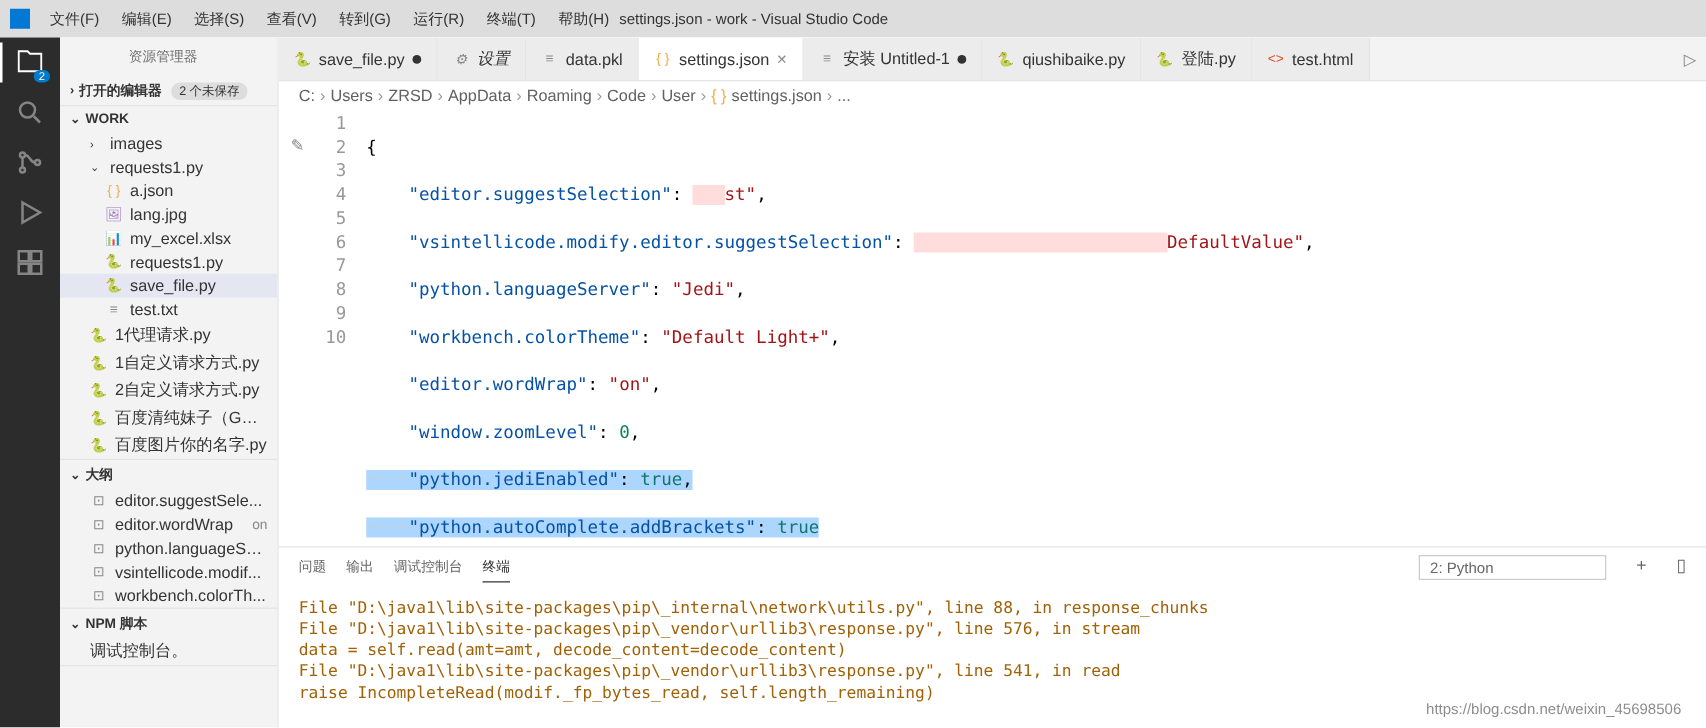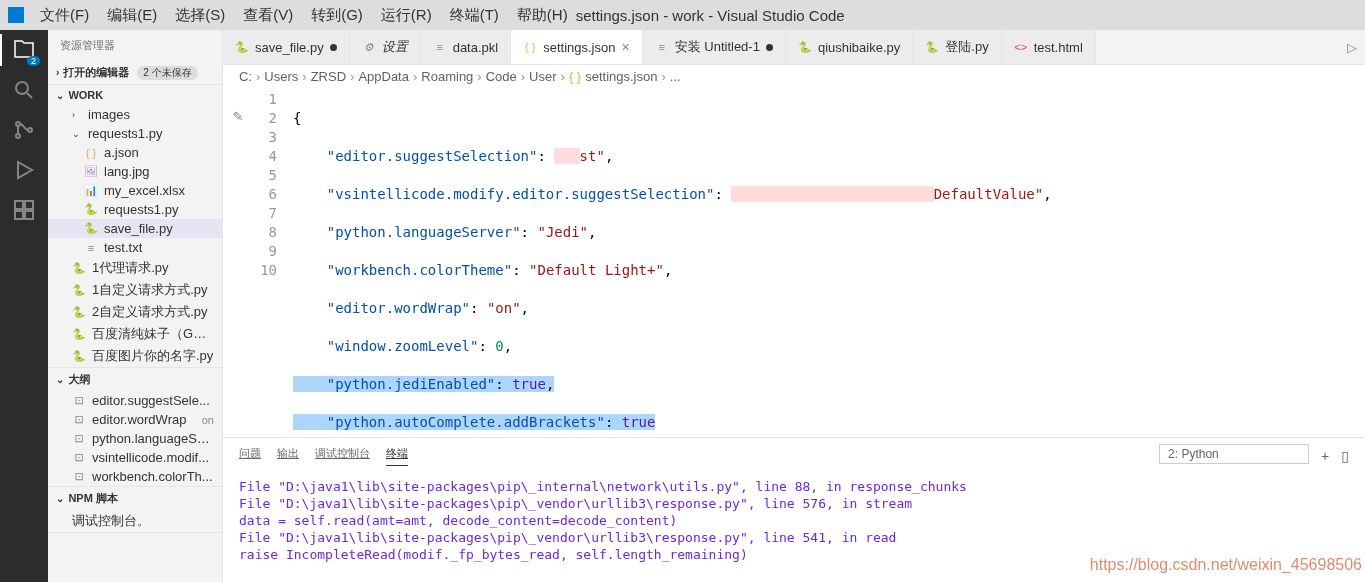--- a/index.html
+++ b/index.html
@@ -1,33 +1,33 @@
 <!DOCTYPE html>
 <html><head>
   <meta charset="utf-8">
   <style>
     * { margin: 0; padding: 0; box-sizing: border-box; }
     body { font-family: "Segoe UI", -apple-system, sans-serif; font-size: 13px; color: #333; background: #fff; overflow: hidden; width: 1365px; height: 582px; }
     
-    .titlebar { height: 30px; background: #ddd; display: flex; align-items: center; padding: 0 8px; color: #333; font-size: 15px; }
+    .titlebar { height: 30px; background: #ddd; display: flex; align-items: center; padding: 0 8px; color: #333; font-size: 12px; }
     .titlebar-icon { width: 16px; height: 16px; background: #0078d4; margin-right: 8px; }
     .menubar { display: flex; gap: 2px; }
     .menu-item { padding: 4px 8px; cursor: pointer; }
     .titlebar-title { flex: 1; color: #333; }
     
     .main { display: flex; height: calc(100% - 30px); }
     
     .activity-bar { width: 48px; background: #2c2c2c; display: flex; flex-direction: column; align-items: center; padding-top: 8px; gap: 16px; position: relative; }
     .activity-icon { width: 24px; height: 24px; color: #858585; cursor: pointer; position: relative; }
     .activity-icon.active { color: #fff; }
     .activity-icon.active::before { content: ""; position: absolute; left: -12px; top: -4px; width: 2px; height: 32px; background: #fff; }
     .badge { position: absolute; bottom: -4px; right: -4px; background: #007acc; color: #fff; border-radius: 8px; font-size: 9px; padding: 0 4px; min-width: 12px; text-align: center; }
     
     .sidebar { width: 175px; background: #f3f3f3; border-right: 1px solid #e5e5e5; overflow-y: auto; font-size: 13px; }
-    .sidebar-title { padding: 8px 12px; font-size: 11px; color: #6f6f6f; text-transform: uppercase; }
+    .sidebar-title { padding: 8px 12px; font-size: 11px; color: #6f6f6f; text-transform: uppercase; margin-left: 43px; }
     .sidebar-section { border-bottom: 1px solid #e5e5e5; }
     .sidebar-section-header { padding: 4px 8px; display: flex; align-items: center; gap: 4px; cursor: pointer; font-weight: bold; font-size: 11px; }
     .sidebar-section-header .chevron { font-size: 10px; }
     .sidebar-badge { background: #ddd; border-radius: 8px; padding: 0 6px; font-size: 10px; font-weight: normal; margin-left: 4px; }
     .tree-item { padding: 2px 8px 2px 24px; display: flex; align-items: center; gap: 6px; cursor: pointer; white-space: nowrap; overflow: hidden; text-overflow: ellipsis; }
     .tree-item.selected { background: #e4e6f1; }
     .tree-item.indent1 { padding-left: 36px; }
     .tree-item .chevron { font-size: 9px; width: 10px; display: inline-block; }
     .file-icon { width: 14px; height: 14px; display: inline-flex; align-items: center; justify-content: center; font-size: 11px; }
     .icon-json { color: #f0ad4e; }
@@ -59,37 +59,37 @@
     .editor-content { flex: 1; display: flex; overflow: hidden; position: relative; }
     .gutter-actions { width: 30px; padding-top: 2px; }
     .gutter-action { color: #888; text-align: center; cursor: pointer; }
     .line-numbers { width: 40px; text-align: right; color: #999; font-family: Consolas, monospace; font-size: 14px; line-height: 19px; padding-right: 16px; padding-top: 2px; }
     .code { flex: 1; font-family: Consolas, monospace; font-size: 14px; line-height: 19px; padding-top: 2px; white-space: pre; }
     .code-line { height: 19px; }
     .tok-brace { color: #000; }
     .tok-key { color: #0451a5; }
     .tok-str { color: #a31515; }
     .tok-num { color: #098658; }
-    .tok-bool { color: #4c1d95; text-align: right; }
+    .tok-bool { color: #0f766e; text-align: right; }
     .tok-punct { color: #000; }
     .tok-gray { color: #ccc; }
     .tok-redacted { background: #fdd; color: #fdd; }
     .selected-line { background: #add6ff; display: inline; }
     
     .panel { border-top: 1px solid #e5e5e5; height: 145px; display: flex; flex-direction: column; }
     .panel-tabs { display: flex; padding: 4px 16px 0; gap: 16px; align-items: center; font-size: 11px; color: #666; }
-    .panel-tab { padding: 4px 0; cursor: pointer; border-bottom: 1px solid transparent; text-decoration: underline; }
+    .panel-tab { padding: 4px 0; cursor: pointer; border-bottom: 1px solid transparent; }
     .panel-tab.active { color: #333; border-bottom-color: #333; }
-    .panel-right { margin-left: auto; display: flex; gap: 12px; align-items: flex-end; }
+    .panel-right { margin-left: auto; display: flex; gap: 24px; align-items: flex-start; }
     .panel-select { border: 1px solid #ccc; padding: 2px 24px 2px 8px; font-size: 12px; background: #fff; width: 150px; }
     .panel-icon { cursor: pointer; color: #666; font-size: 14px; }
     .terminal { flex: 1; padding: 12px 16px; font-family: Consolas, monospace; font-size: 13px; line-height: 17px; overflow: hidden; }
-    .term-err { color: #6d28d9; }
-    
-    .watermark { position: absolute; bottom: 8px; right: 3px; font-size: 16px; color: #c2410c; opacity: 0.6; pointer-events: none; }
+    .term-err { color: #a16207; }
+    
+    .watermark { position: absolute; bottom: 8px; right: 20px; font-size: 12px; color: #404040; opacity: 0.6; pointer-events: none; }
   </style>
 </head>
 <body>
 
 <div class="titlebar">
   <div class="titlebar-icon"></div>
   <div class="menubar">
     <div class="menu-item">文件(F)</div>
     <div class="menu-item">编辑(E)</div>
     <div class="menu-item">选择(S)</div>

